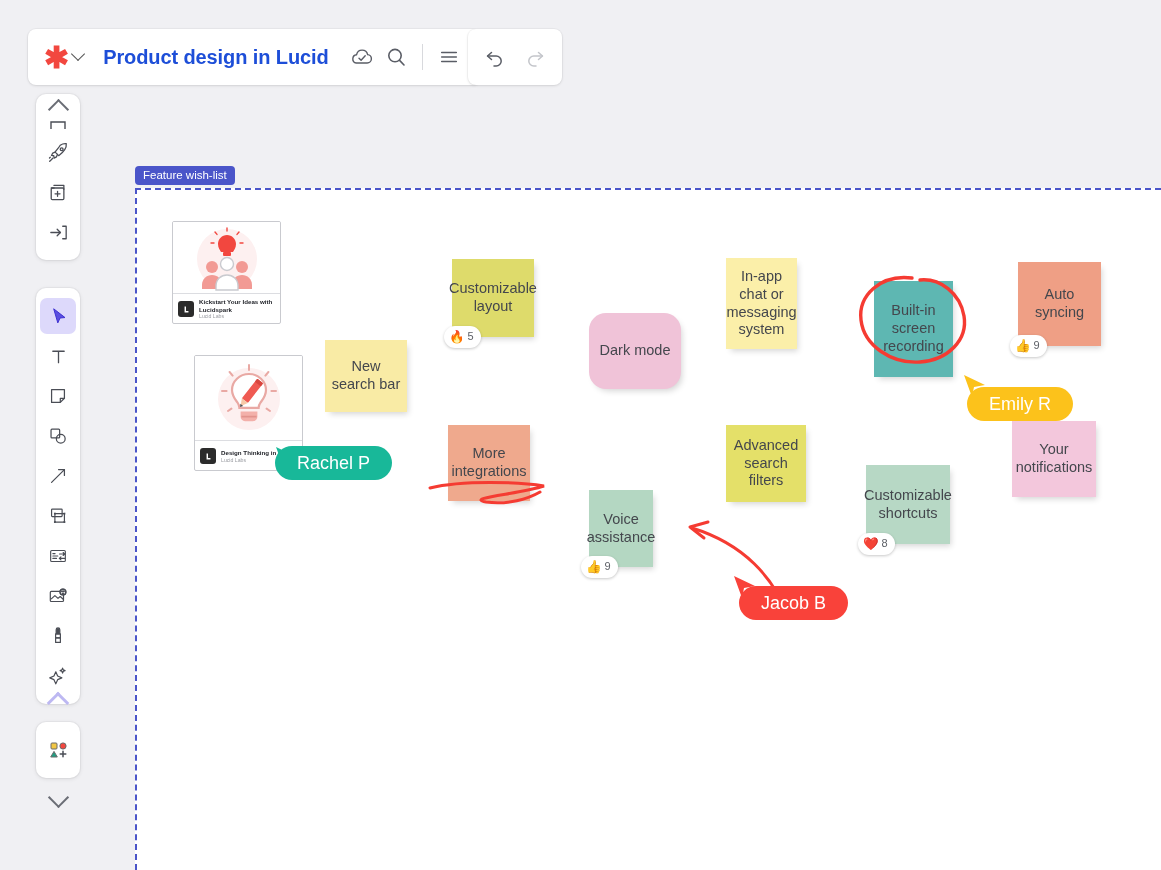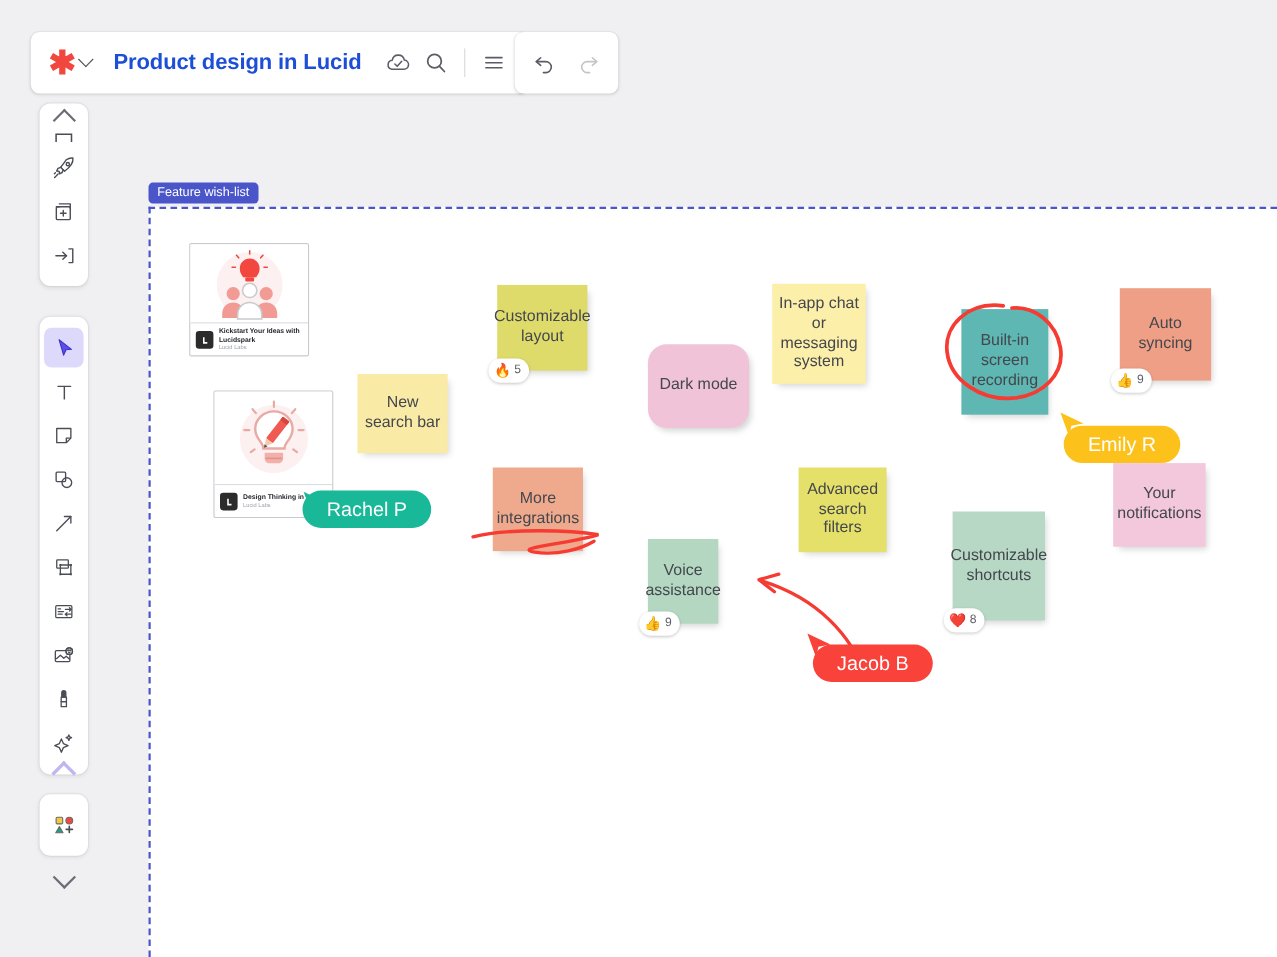--- a/index.html
+++ b/index.html
@@ -501,21 +501,21 @@
         <span class="emo">🔥</span>
         <span>5</span>
       </div>
     </div>
     <div class="note" style="left: 325px; top: 340px; width: 82px; height: 72px; background: rgb(249, 235, 165);">
       <span class="note-txt">New search bar</span>
     </div>
     <div class="note" style="left: 589px; top: 313px; width: 92px; height: 76px; background: rgb(240, 195, 216); border-radius: 17px;">
       <span class="note-txt">Dark mode</span>
     </div>
-    <div class="note" style="left: 702px; top: 258px; width: 85px; height: 91px; background: rgb(251, 239, 169);">
+    <div class="note" style="left: 726px; top: 258px; width: 71px; height: 91px; background: rgb(251, 239, 169);">
       <span class="note-txt">In-app chat or messaging system</span>
     </div>
     <div class="note" style="left: 874px; top: 281px; width: 79px; height: 96px; background: rgb(94, 183, 178);">
       <span class="note-txt">Built-in screen recording</span>
     </div>
     <div class="note" style="left: 1018px; top: 262px; width: 83px; height: 84px; background: rgb(239, 159, 133);">
       <span class="note-txt">Auto syncing</span>
       <div class="reaction">
         <span class="emo">👍</span>
         <span>9</span>
@@ -527,21 +527,21 @@
     <div class="note" style="left: 589px; top: 478px; width: 64px; height: 77px; background: rgb(180, 215, 194); margin-top: 12px;">
       <span class="note-txt">Voice assistance</span>
       <div class="reaction">
         <span class="emo">👍</span>
         <span>9</span>
       </div>
     </div>
     <div class="note" style="left: 726px; top: 425px; width: 80px; height: 77px; background: rgb(228, 224, 105);">
       <span class="note-txt">Advanced search filters</span>
     </div>
-    <div class="note" style="left: 866px; top: 465px; width: 84px; height: 99px; background: rgb(183, 216, 197);">
+    <div class="note" style="left: 866px; top: 465px; width: 84px; height: 79px; background: rgb(183, 216, 197);">
       <span class="note-txt">Customizable shortcuts</span>
       <div class="reaction">
         <span class="emo">❤️</span>
         <span>8</span>
       </div>
     </div>
     <div class="note" style="left: 1012px; top: 421px; width: 84px; height: 76px; background: rgb(243, 199, 220);">
       <span class="note-txt">Your notifications</span>
     </div>
   </div>

